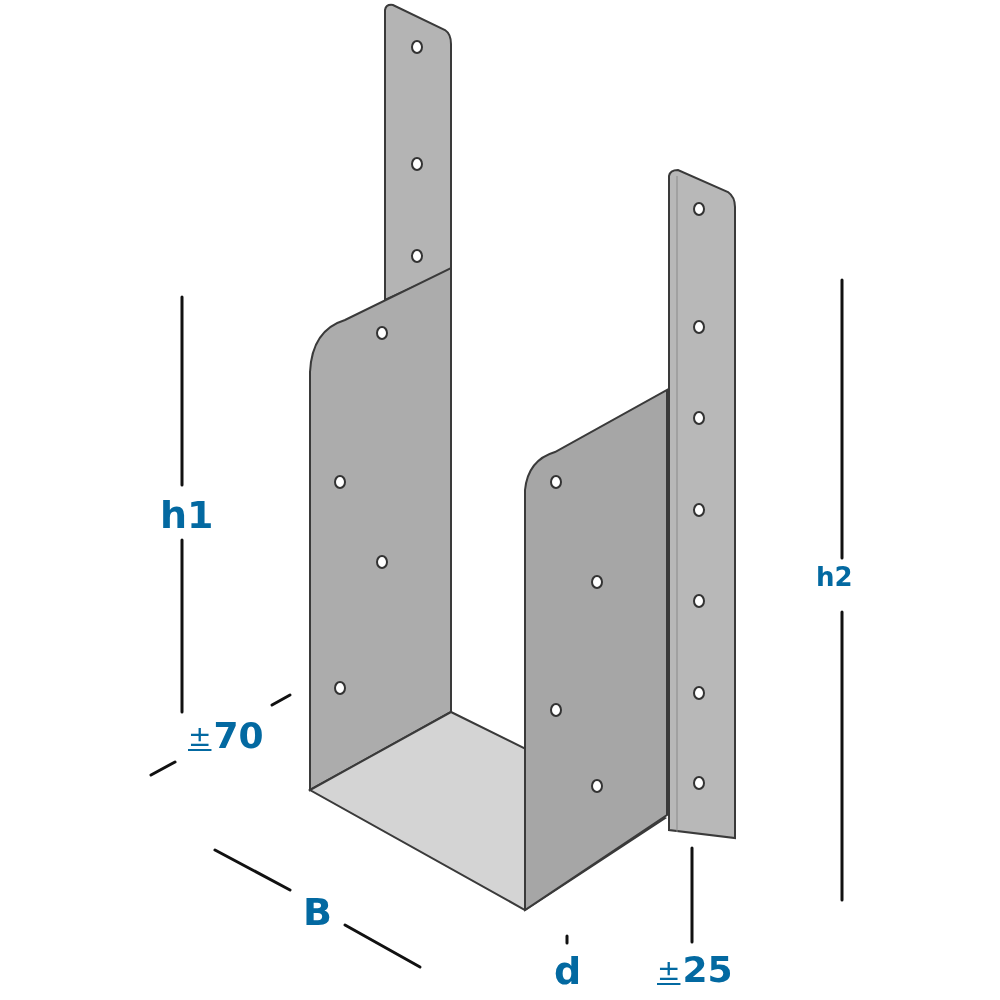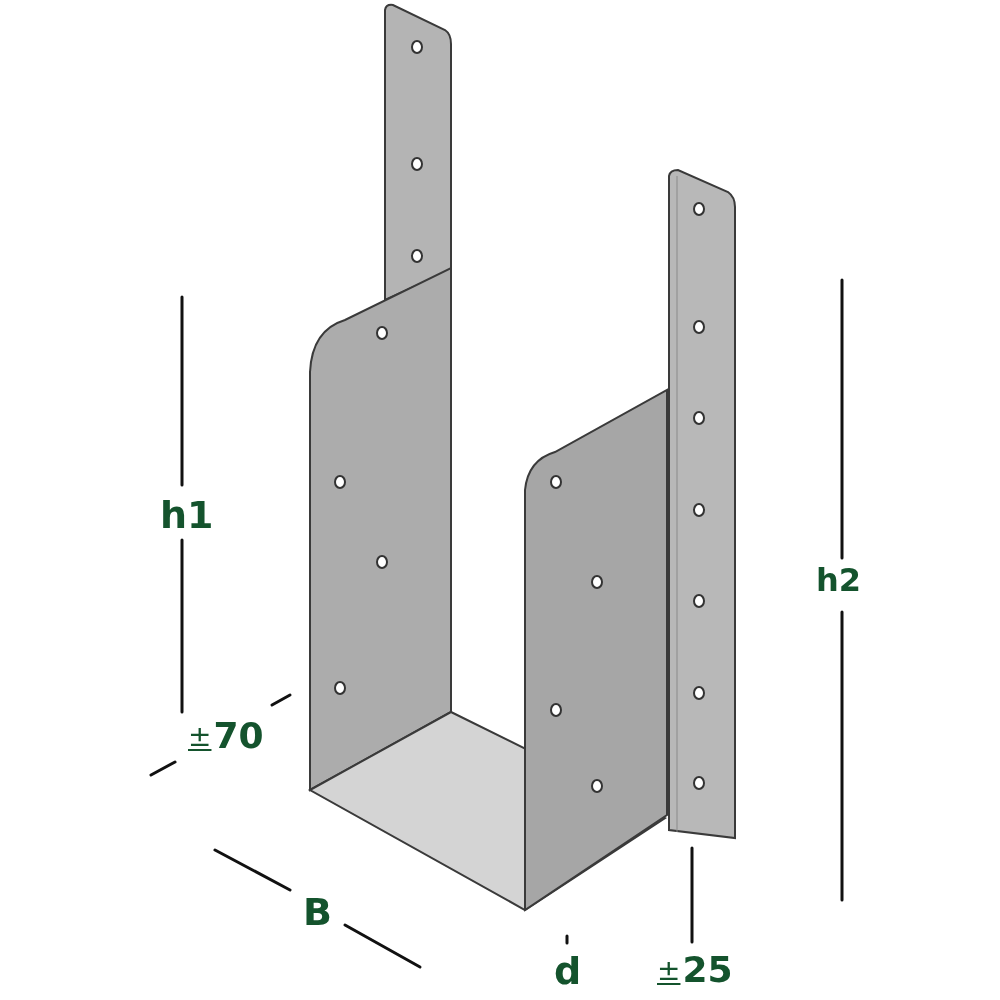--- a/index.html
+++ b/index.html
@@ -1,18 +1,18 @@
 <!DOCTYPE html>
 <html><head>
   <meta charset="utf-8">
   <style>
     html, body { margin: 0; padding: 0; background: #ffffff; }
     body { width: 1000px; height: 1000px; position: relative; overflow: hidden; font-family: "Liberation Sans", sans-serif; }
     svg.drawing { position: absolute; left: 0; top: 0; }
-    .lbl { position: absolute; font-family: "DejaVu Sans", sans-serif; font-weight: bold; color: #14532d; line-height: 1; white-space: nowrap; }
+    .lbl { position: absolute; font-family: "DejaVu Sans", sans-serif; font-weight: bold; color: #0369a1; line-height: 1; white-space: nowrap; }
     .pm { font-weight: normal; font-size: 28px; margin-right: 2px; position: relative; top: -2px; text-decoration: underline; text-underline-offset: 3px; }
   </style>
 </head>
 <body>
 
 <svg class="drawing" width="1000" height="1000" viewBox="0 0 1000 1000">
 
   <path d="M385,10 Q386,4 393,5 L445,30 Q451,34 451,44 L451,270 L385,300 Z" fill="#b4b4b4" stroke="#3a3a3a" stroke-width="2"></path>
 
   <path d="M310,372 Q312,330 345,320 L451,268 L451,712 L310,790 Z" fill="#acacac" stroke="#3a3a3a" stroke-width="2"></path>
@@ -62,21 +62,21 @@
     <line x1="272" y1="705" x2="290" y2="695"></line>
     <line x1="151" y1="775" x2="175" y2="762"></line>
     <line x1="215" y1="850" x2="290" y2="890"></line>
     <line x1="345" y1="925" x2="420" y2="967"></line>
     <line x1="567" y1="936" x2="567" y2="943"></line>
     <line x1="692" y1="848" x2="692" y2="942"></line>
   </g>
 </svg>
 
 <div class="lbl" style="left:160px; top:496px; font-size:38px;">h1</div>
-<div class="lbl" style="left:816px; top:564px; font-size:32px;">h2</div>
+<div class="lbl" style="left:816px; top:564px; font-size:26px;">h2</div>
 
 <div class="lbl" style="left:188px; top:718px; font-size:36px;">
   <span class="pm">±</span><span>70</span>
 </div>
 
 <div class="lbl" style="left:303px; top:893px; font-size:38px;">B</div>
 <div class="lbl" style="left:554px; top:952px; font-size:38px;">d</div>
 
 <div class="lbl" style="left:657px; top:952px; font-size:36px;">
   <span class="pm">±</span><span>25</span>

